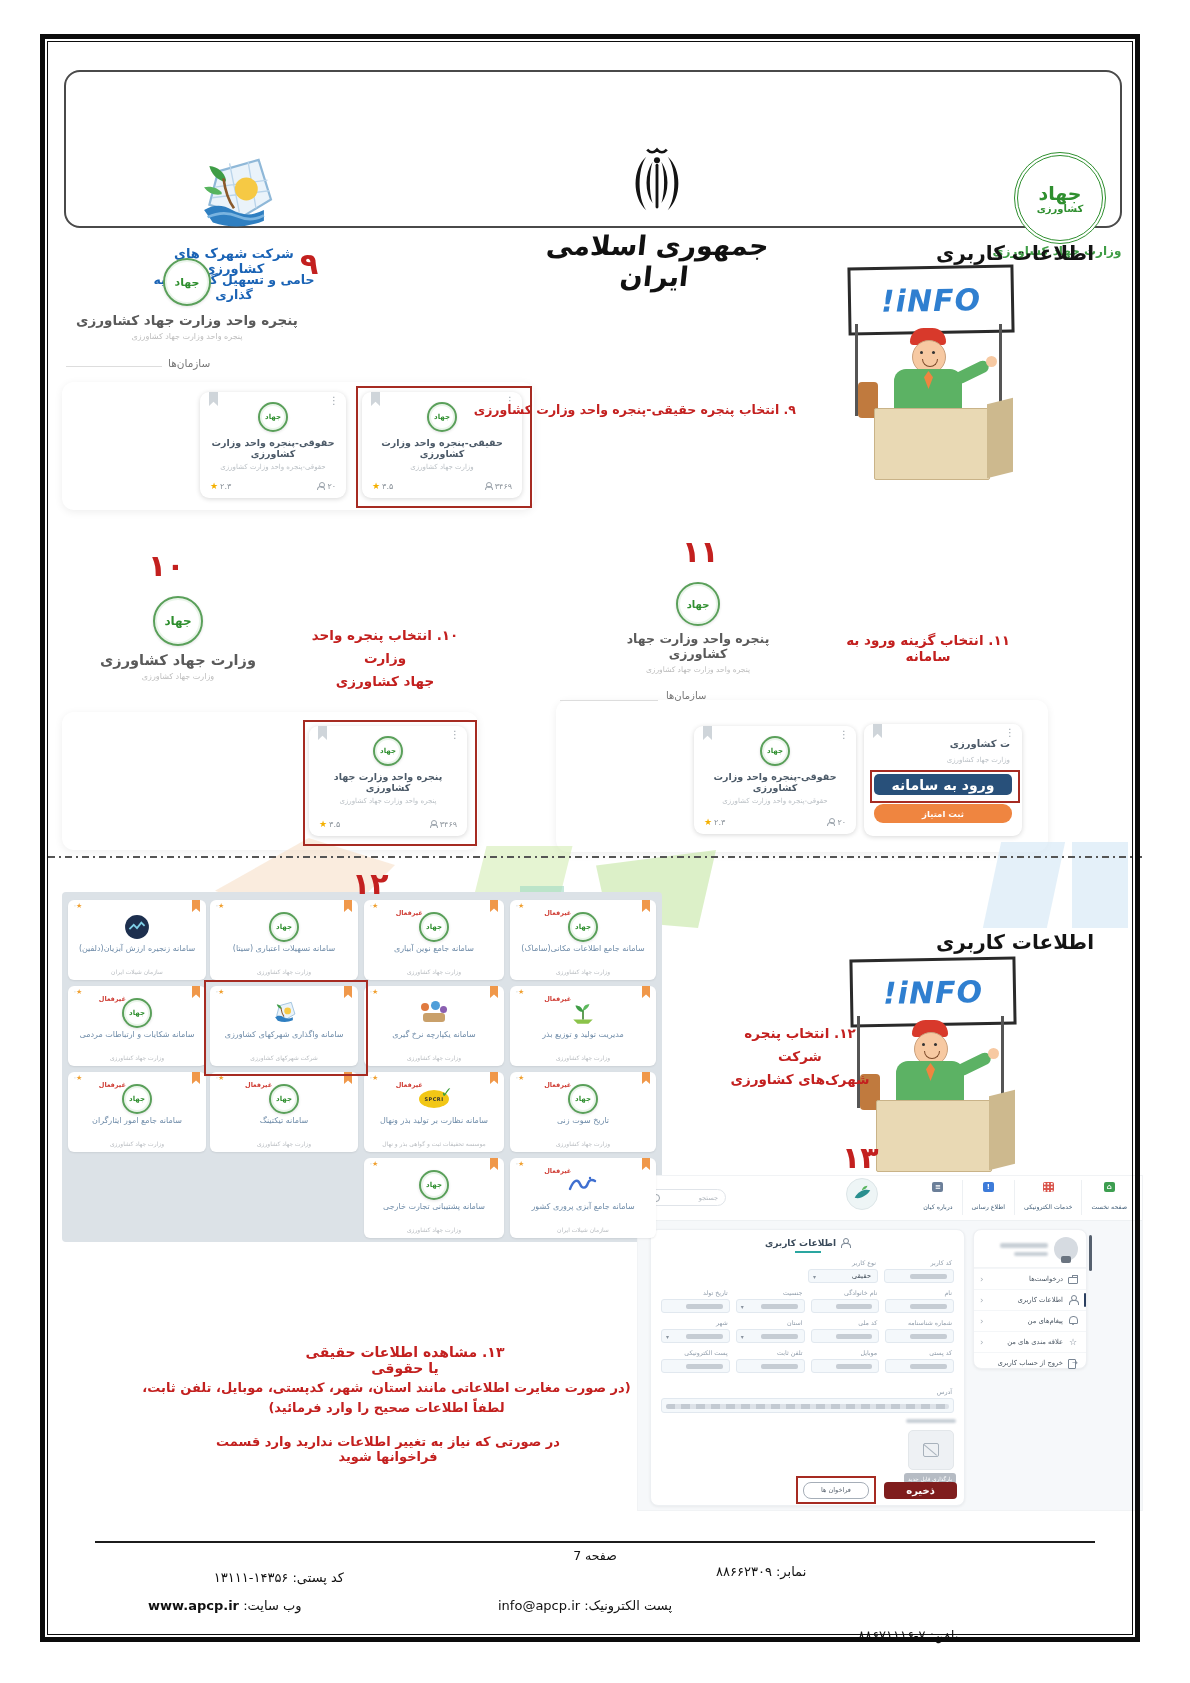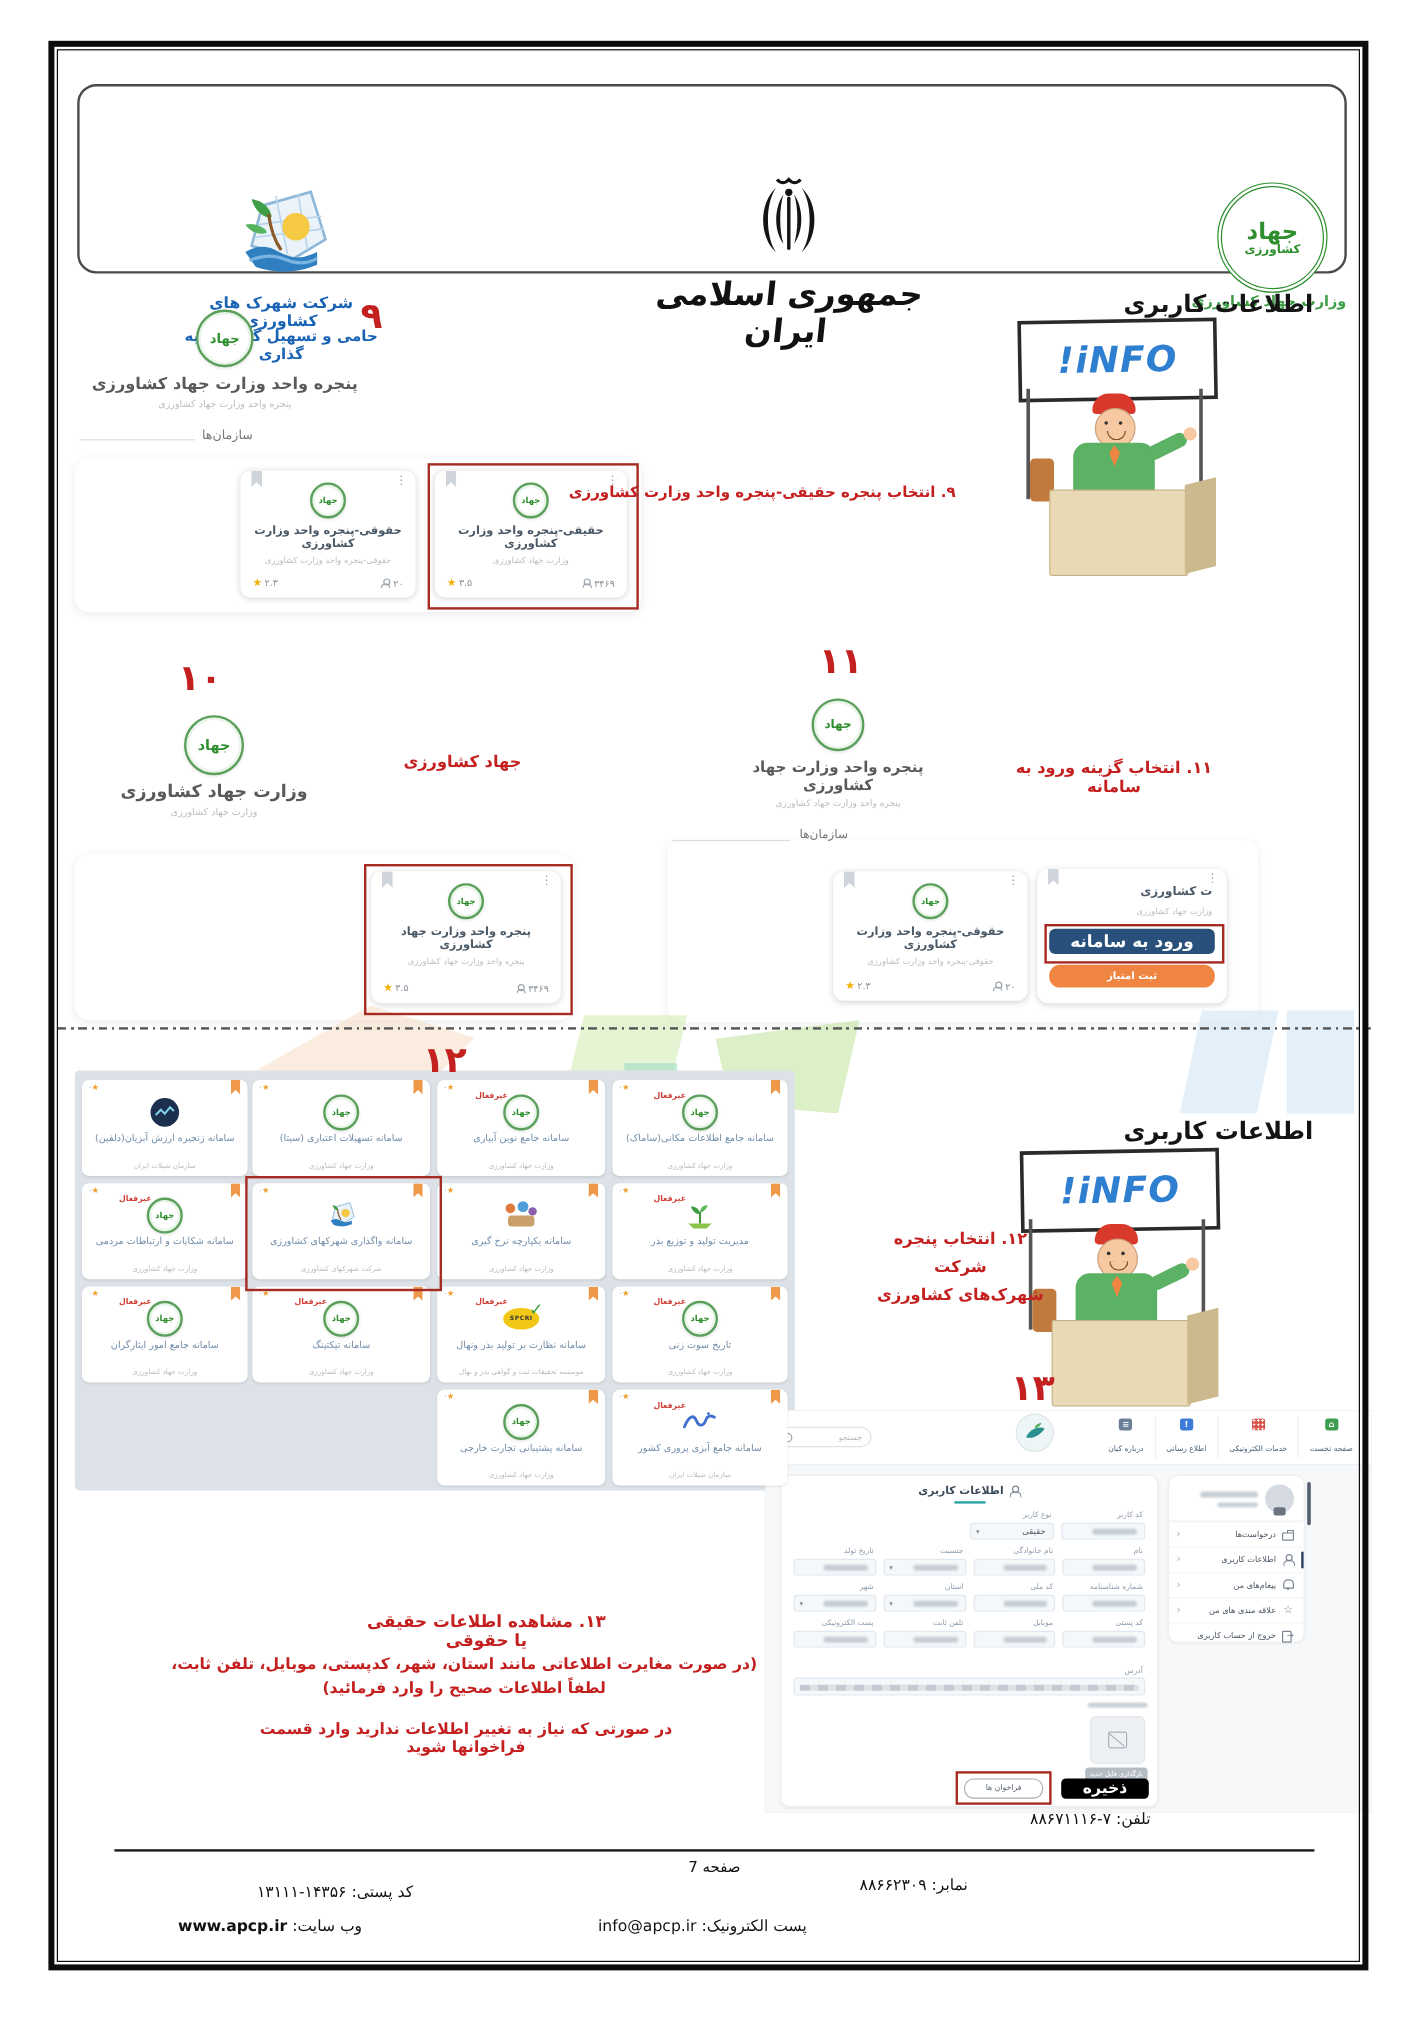--- a/index.html
+++ b/index.html
@@ -128,21 +128,21 @@
   .pin .bv{position:absolute;right:6px;top:4px;height:5px;width:55%;background:#c6cdd4;border-radius:2px;filter:blur(.7px);}
   .pin .cr{position:absolute;left:4px;top:3px;font-size:6px;color:#8a94a0;}
   .pin .vt{position:absolute;right:6px;top:2px;font-size:7px;color:#4a5560;}
   .pin-wide{width:100%;height:15px;}
   .squig{position:absolute;right:4px;left:4px;top:5px;height:5px;border-radius:2px;background:repeating-linear-gradient(90deg,#c3cad2 0 9px,#dde2e8 9px 15px);filter:blur(.6px);}
   .p-upload{position:absolute;left:auto;right:8px;top:178px;width:50px;text-align:center;}
   .p-upbox{width:44px;height:38px;background:#eef1f4;border:1px solid #e3e7ea;border-radius:5px;margin:3px auto 0;display:flex;align-items:center;justify-content:center;}
   .p-img-ic{width:14px;height:12px;border:1.2px solid #a8b2bc;border-radius:2px;position:relative;display:inline-block;}
   .p-img-ic::after{content:'';position:absolute;left:0;top:0;width:17px;height:1.2px;background:#a8b2bc;transform:rotate(40deg);transform-origin:0 0;}
   .p-upbtn{width:52px;height:11px;background:#b6bcc4;border-radius:3px;color:#fff;font-size:5.5px;display:flex;align-items:center;justify-content:center;margin:3px auto 0;cursor:pointer;}
-  .p-save{position:absolute;right:7px;top:252px;width:73px;height:17px;background:#000000;border-radius:4px;color:#fff;font-size:13px;font-weight:bold;display:flex;align-items:center;justify-content:center;cursor:pointer;}
+  .p-save{position:absolute;right:7px;top:252px;width:73px;height:17px;background:#7f1d1d;border-radius:4px;color:#fff;font-size:10px;font-weight:bold;display:flex;align-items:center;justify-content:center;cursor:pointer;}
   .p-calls-wrap{position:absolute;right:88px;top:246px;width:80px;height:28px;border:2px solid #a62b22;display:flex;align-items:center;justify-content:center;box-sizing:border-box;}
   .p-calls{width:64px;height:15px;border:1px solid #a6aeb8;border-radius:8px;font-size:6.5px;color:#5a6470;display:flex;align-items:center;justify-content:center;background:#fff;cursor:pointer;}
   
   .r13t{position:absolute;left:300px;top:1344px;width:210px;font-size:14px;}
   .r13n{position:absolute;left:134px;top:1378px;width:505px;font-size:13px;line-height:1.55;}
   .r13n2{position:absolute;left:198px;top:1434px;width:380px;font-size:13px;}
   
   .fhr{position:absolute;left:95px;top:1541px;width:1000px;border-top:2px solid #1c1c1c;}
   .ftext{position:absolute;font-size:13px;color:#111;}
 </style>
@@ -250,20 +250,21 @@
 
   <div class="rnum" style="left:148px;top:548px;">۱۰</div>
   <div class="mw" style="left:93px;top:596px;width:170px;">
     <span class="jlogo" style="width:46px;height:46px;font-size:12px;">جهاد</span>
     <div class="mwt" style="font-size:14.5px;margin-top:6px;">وزارت جهاد کشاورزی</div>
     <div class="mws" style="font-size:8px;">وزارت جهاد کشاورزی</div>
   </div>
   <div class="tabline" style="left:64px;top:722px;width:80px;"></div>
   <div class="tablbl" style="left:146px;top:713px;font-size:10.5px;">سازمان‌ها</div>
   <div class="rcap" style="left:292px;top:624px;width:186px;font-size:13.5px;line-height:1.7;">
+    <div>۱۰. انتخاب پنجره واحد وزارت</div>
     <div>جهاد کشاورزی</div>
   </div>
   <div class="panel" style="left:62px;top:712px;width:416px;height:138px;"></div>
   <div class="redbox" style="left:303px;top:720px;width:170px;height:122px;"></div>
   <div class="card" style="left:309px;top:726px;width:158px;height:110px;">
     <span class="bm"></span>
     <span class="dots">⋮</span>
     <div class="clogo">
         <span class="jlogo" style="width:26px;height:26px;font-size:7px">جهاد</span>
       </div>
@@ -699,21 +700,21 @@
     </div>
   </div>
 
   <div class="rcap r13t">۱۳. مشاهده اطلاعات حقیقی یا حقوقی</div>
   <div class="rcap r13n">(در صورت مغایرت اطلاعاتی مانند استان، شهر، کدپستی، موبایل، تلفن ثابت، لطفاً اطلاعات صحیح را وارد فرمائید)</div>
   <div class="rcap r13n2">در صورتی که نیاز به تغییر اطلاعات ندارید وارد قسمت فراخوانها شوید</div>
 
   <div class="fhr"></div>
   <div class="ftext" style="left:545px;top:1548px;width:100px;text-align:center;font-size:12.5px;">صفحه 7</div>
   <div class="ftext" style="left:148px;top:1570px;width:196px;">کد پستی: ۱۴۳۵۶-۱۳۱۱۱</div>
-  <div class="ftext" style="left:858px;top:1509px;">تلفن: ۷-۸۸۶۷۱۱۱۶</div>
+  <div class="ftext" style="left:858px;top:1628px;">تلفن: ۷-۸۸۶۷۱۱۱۶</div>
   <div class="ftext" style="left:716px;top:1564px;">نمابر: ۸۸۶۶۲۳۰۹</div>
   <div class="ftext" style="left:498px;top:1598px;">
     <span>پست الکترونیک:</span> <span dir="ltr">info@apcp.ir</span>
   </div>
   <div class="ftext" style="left:148px;top:1598px;">
     <span>وب سایت:</span> <span dir="ltr" style="font-weight:bold;">www.apcp.ir</span>
   </div>
 </div>
 
 </body></html>

